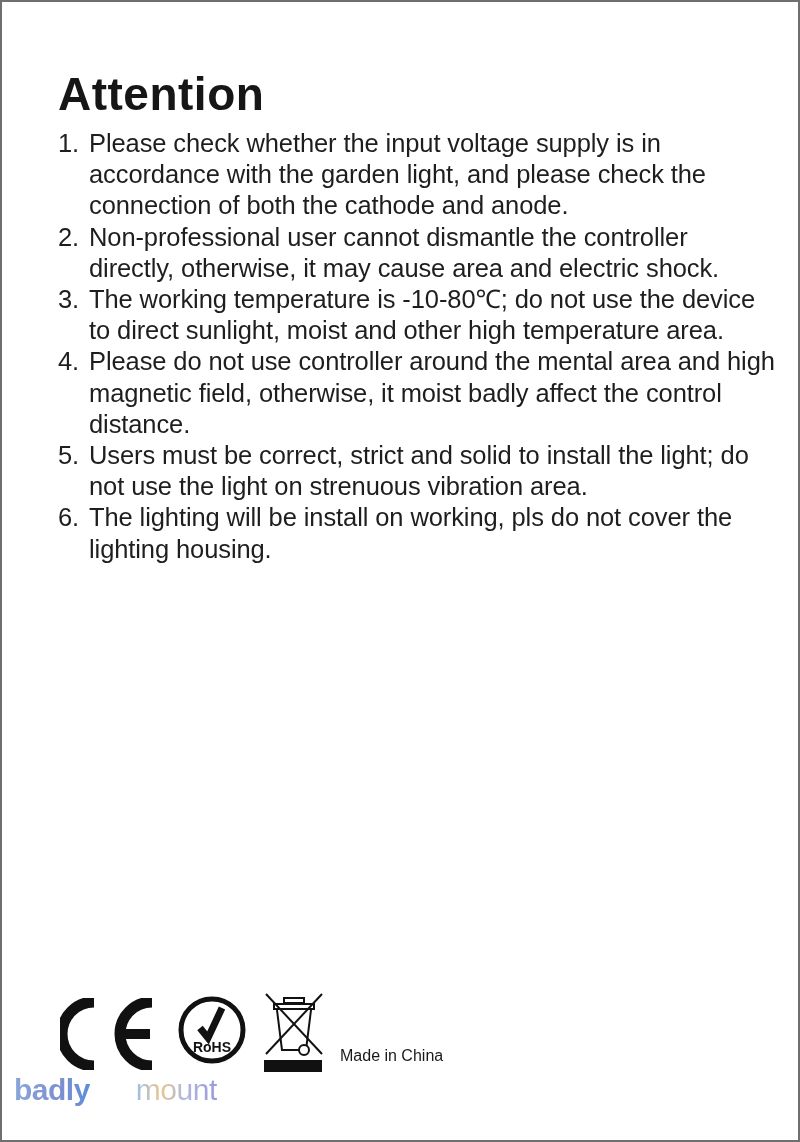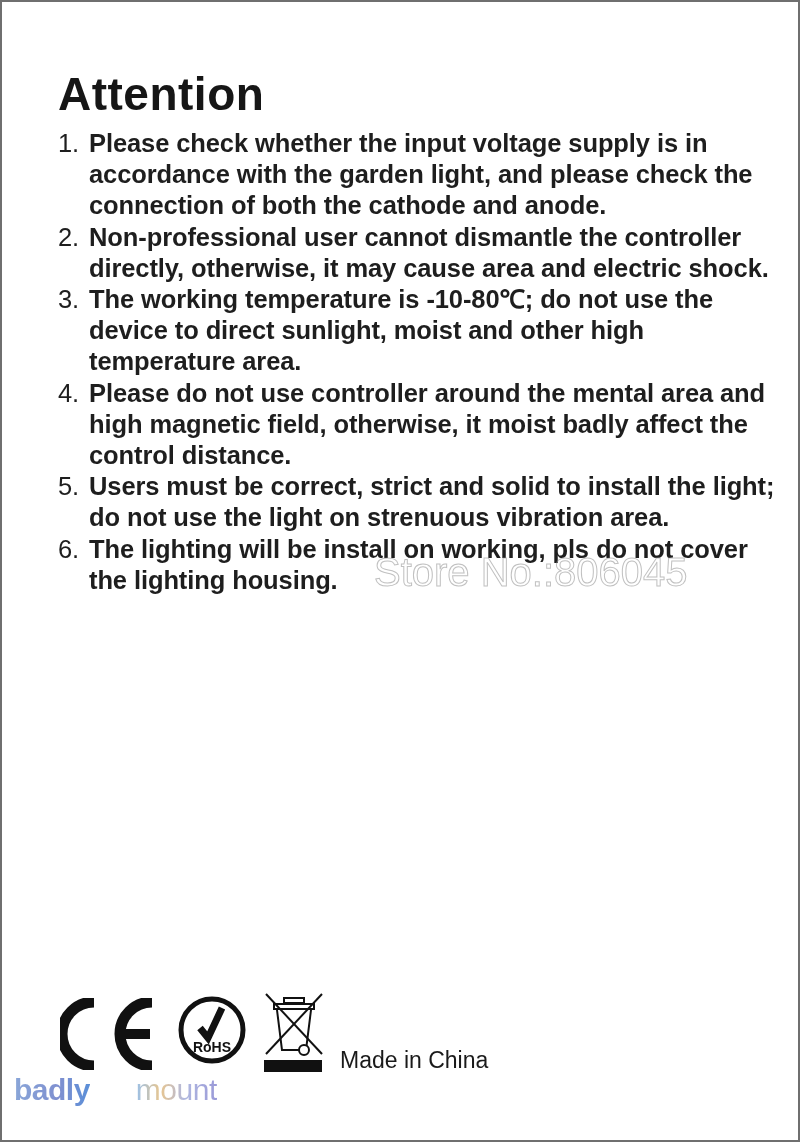--- a/index.html
+++ b/index.html
@@ -21,35 +21,35 @@
     }
     .list {
       position: absolute; left: 56px; top: 126px; width: 720px;
       margin: 0; padding: 0; list-style: none;
       font-family: "Liberation Sans", sans-serif;
       font-size: 25.5px; line-height: 31.2px; color: #1e1e1e;
       letter-spacing: -0.1px;
     }
     .item { display: flex; }
     .num { width: 31px; flex: none; }
-    .txt { flex: 1; font-weight: bold; }
+    .txt { flex: 1; }
     .watermark {
       position: absolute; left: 372px; top: 548px;
       font-family: "Liberation Sans", sans-serif;
       font-size: 40px; color: transparent;
       -webkit-text-stroke: 1px rgba(140,140,140,0.55);
       letter-spacing: 0px; pointer-events: none;
     }
     .ce { position: absolute; left: 58px; top: 996px; }
     .rohs { position: absolute; left: 174px; top: 992px; }
     .weee { position: absolute; left: 262px; top: 990px; }
     .made {
       position: absolute; left: 338px; top: 1045px;
       font-family: "Liberation Sans", sans-serif;
-      font-size: 23px; color: #1a1a1a;
+      font-size: 16px; color: #1a1a1a;
     }
     .brand {
       position: absolute; left: 12px; top: 1071px;
       font-family: "Liberation Sans", sans-serif;
       font-size: 30px; letter-spacing: -0.5px;
     }
     .brand .b1 {
       font-weight: bold;
       background: linear-gradient(90deg, #8aa6d8 0%, #7e8fd0 60%, #5a8fd8 100%);
       -webkit-background-clip: text; background-clip: text; color: transparent;
@@ -86,21 +86,20 @@
     <li class="item">
       <span class="num">5.</span>
       <span class="txt">Users must be correct, strict and solid to install the light; do not use the light on strenuous vibration area.</span>
     </li>
     <li class="item">
       <span class="num">6.</span>
       <span class="txt">The lighting will be install on working, pls do not cover the lighting housing.</span>
     </li>
   </ul>
 
-  <div class="watermark">Store No.:806045</div>
 
   <svg class="ce" width="100" height="72" viewBox="0 0 100 72">
     <path d="M34 4 A32 32 0 1 0 34 68" fill="none" stroke="#111" stroke-width="11"></path>
     <path d="M92 4 A32 32 0 1 0 92 68" fill="none" stroke="#111" stroke-width="11"></path>
     <rect x="62" y="31" width="28" height="10" fill="#111"></rect>
   </svg>
 
   <svg class="rohs" width="72" height="72" viewBox="0 0 72 72">
     <circle cx="36" cy="36" r="31" fill="#fff" stroke="#111" stroke-width="5"></circle>
     <path d="M24 34 L32 44 L46 14" fill="none" stroke="#111" stroke-width="7" stroke-linejoin="miter"></path>

